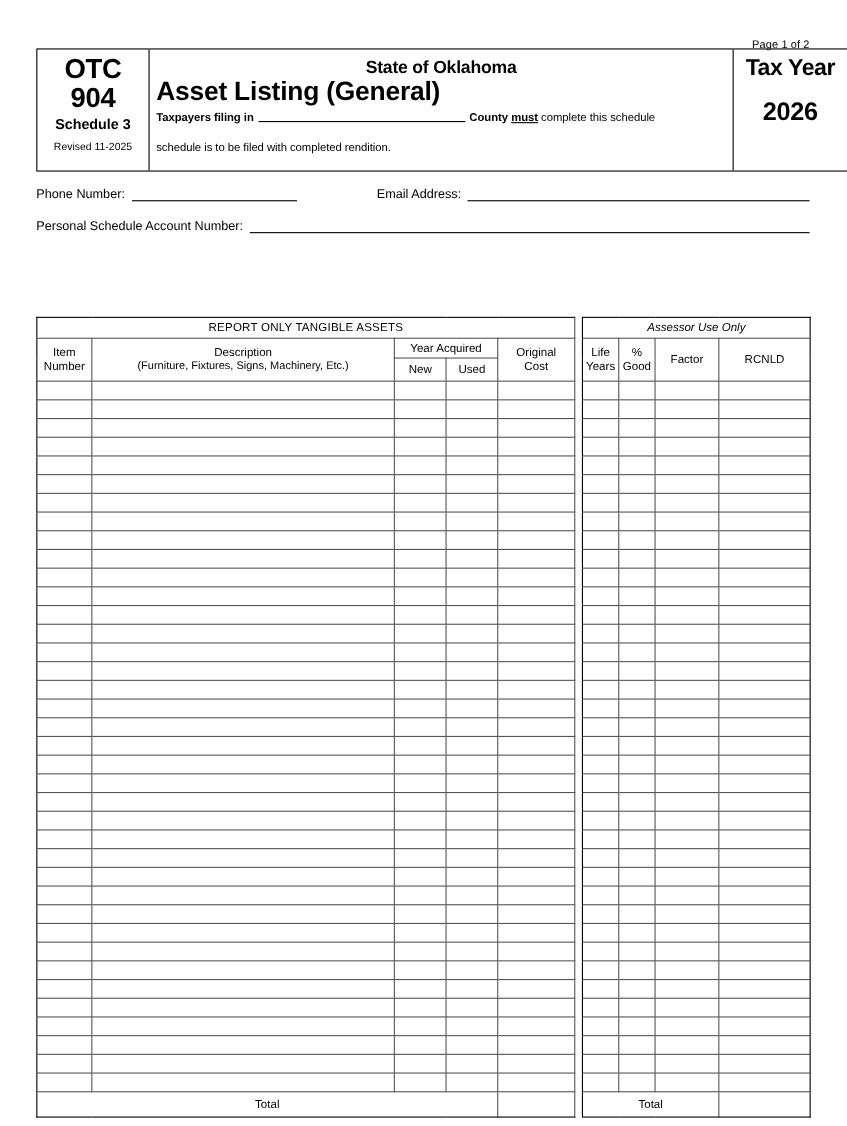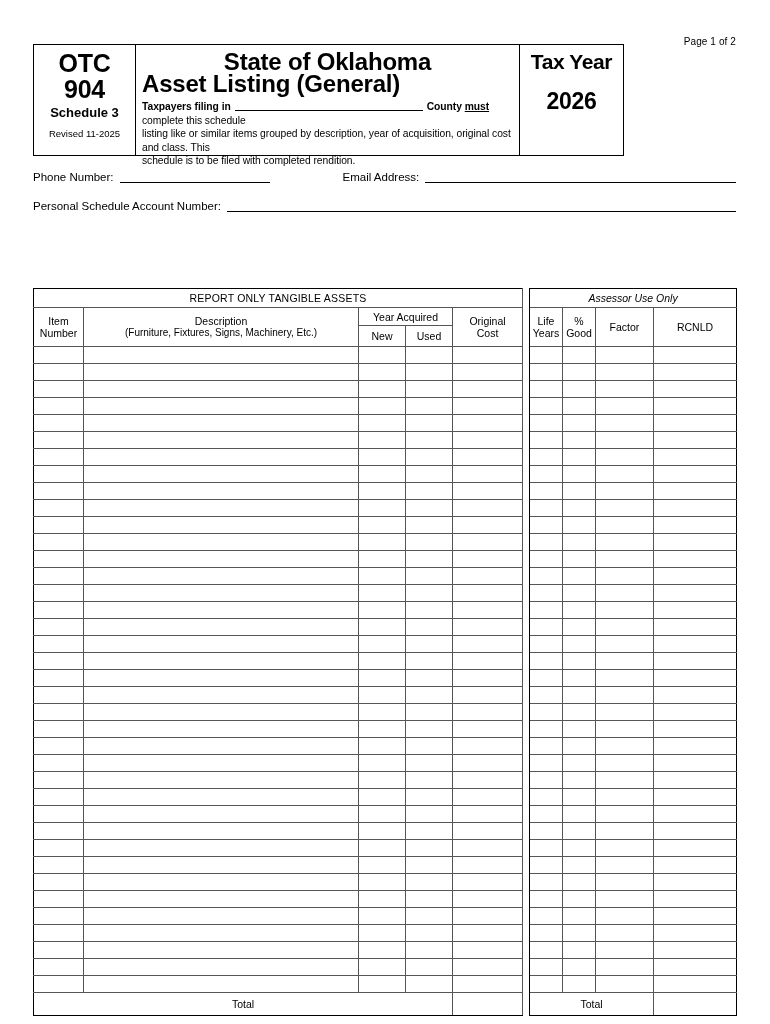--- a/index.html
+++ b/index.html
@@ -31,21 +31,21 @@
     font-size: 10px;
     letter-spacing: 0.1px;
     margin-top: 12px;
   }
 
   
   .header-band {
     position: absolute;
     left: 33px;
     top: 44px;
-    width: 591px;
+    width: 738px;
     height: 112px;
     border: 1.5px solid #000;
     box-sizing: border-box;
     display: flex;
   }
   .hdr-left {
     width: 102px;
     border-right: 1.5px solid #000;
     box-sizing: border-box;
     display: flex;
@@ -80,21 +80,21 @@
 
   .hdr-mid {
     flex: 1;
     border-right: 1.5px solid #000;
     box-sizing: border-box;
     position: relative;
     padding: 0 6px;
   }
   .title1 {
     text-align: center;
-    font-size: 24px;
+    font-size: 16px;
     font-weight: bold;
     line-height: 22px;
     margin-top: 6px;
     letter-spacing: -0.2px;
   }
   .title2 {
     text-align: left;
     font-size: 24px;
     font-weight: bold;
     line-height: 21px;
@@ -258,21 +258,21 @@
       <div class="revised">Revised 11-2025</div>
     </div>
 
     <div class="hdr-mid">
       <div class="title1">State of Oklahoma</div>
       <div class="title2">Asset Listing (General)</div>
       <div class="instr">
         <span class="b">Taxpayers filing in</span><span class="blank-inline"></span><span class="b">County</span>
         <span class="u">must</span>
         <span>complete this schedule</span><br>
-        <span>listing like or similar items grouped by description, year of acquisition, original cost and class. This</span><br>
+        <br>
         <span>schedule is to be filed with completed rendition.</span>
       </div>
     </div>
 
     <div class="hdr-right">
       <div class="tax-year">Tax Year</div>
       <div class="tax-year-val">2026</div>
     </div>
   </div>
 

